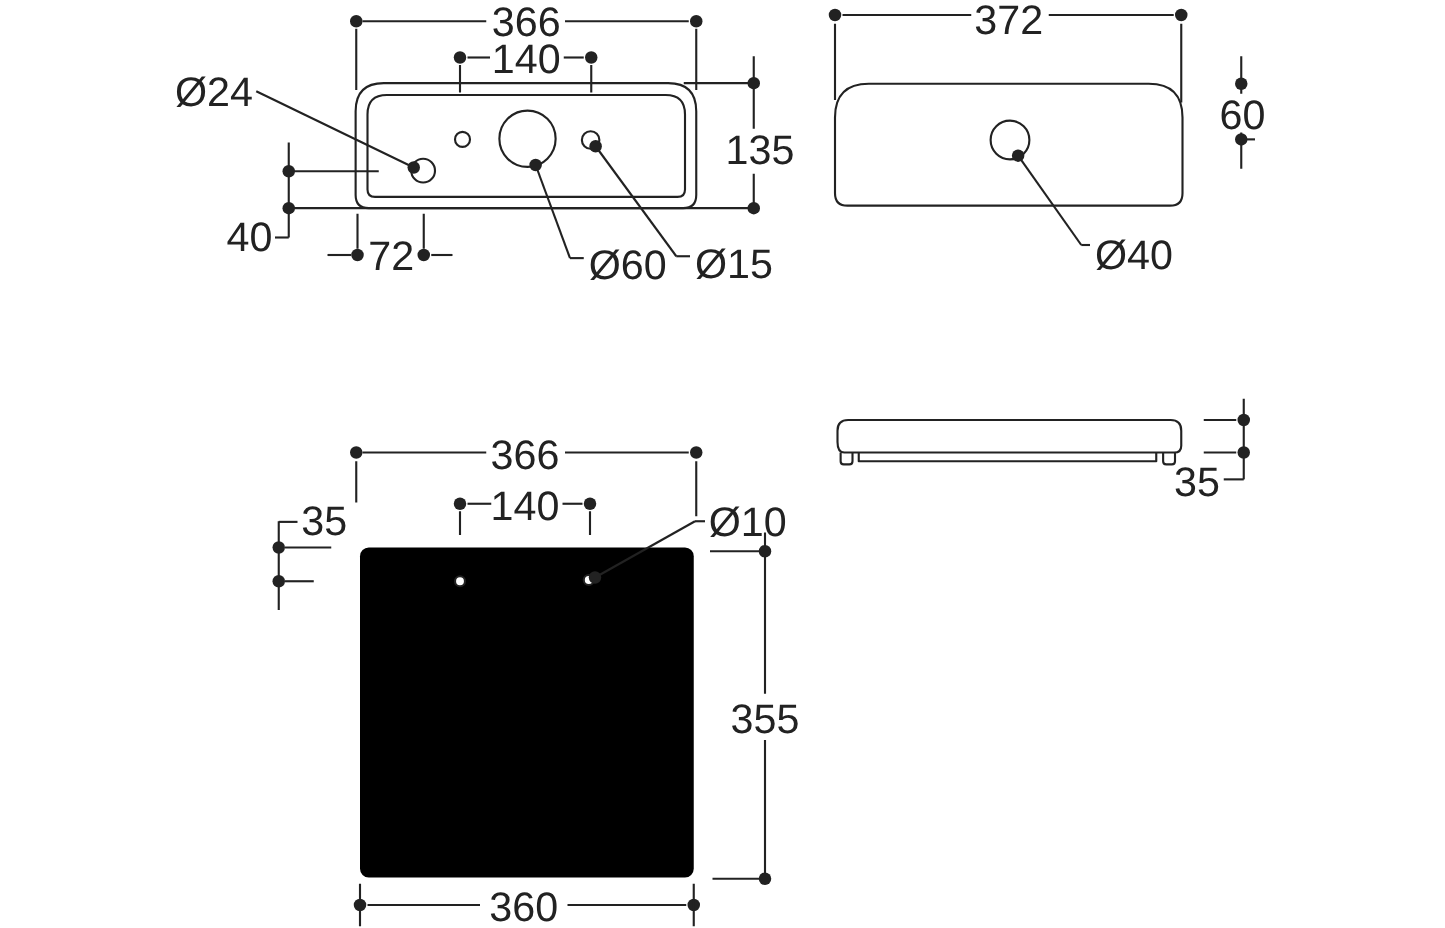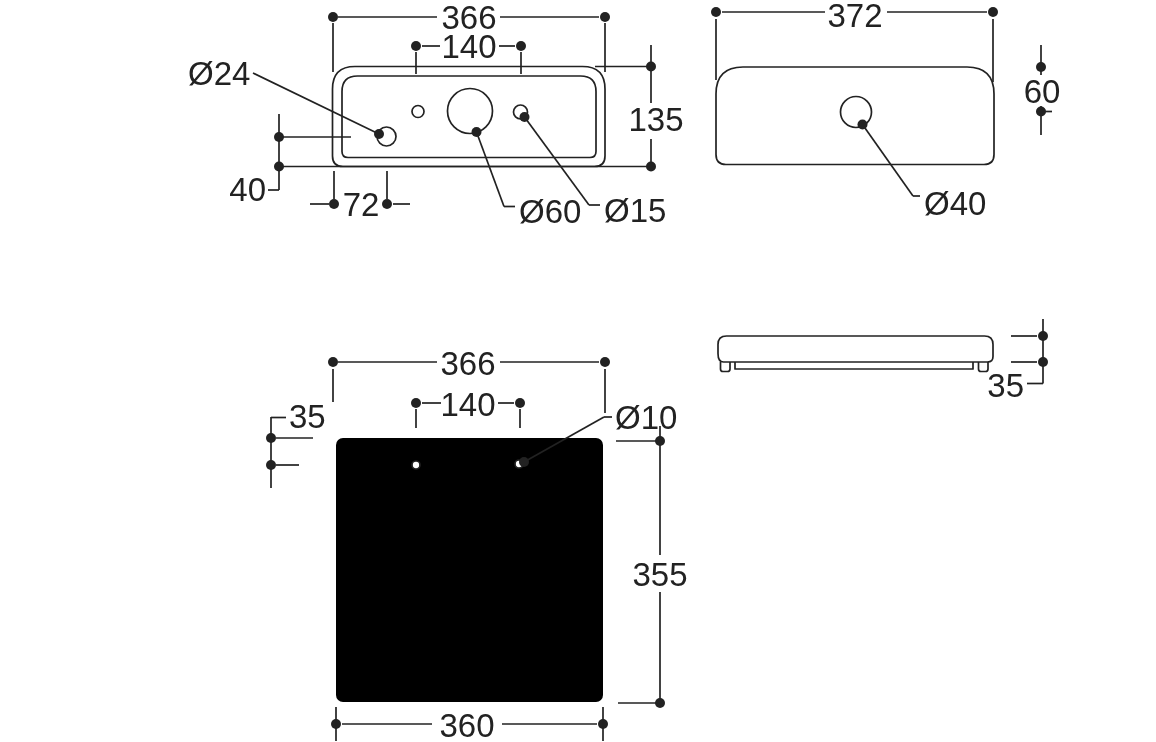--- a/index.html
+++ b/index.html
@@ -1,17 +1,17 @@
 <!DOCTYPE html>
 <html style="--line: #222222; --bg: #ffffff;"><head>
 <meta charset="utf-8">
 <style>
   :root { --line: #222222; --bg: #ffffff; }
   html, body { margin: 0; padding: 0; background: var(--bg); }
-  .stage { width: 1064px; height: 742px; background: var(--bg); position: relative; overflow: hidden; margin-left: 48px; }
+  .stage { width: 1064px; height: 742px; background: var(--bg); position: relative; overflow: hidden; }
   svg line, svg path { stroke: var(--line); stroke-width: 1.7; fill: none; stroke-linecap: butt; stroke-linejoin: round; }
   svg circle.hole { stroke: var(--line); stroke-width: 1.7; fill: var(--bg); }
   svg circle.dot { fill: var(--line); stroke: none; }
   svg text.dim {
     font-family: "Liberation Sans", sans-serif;
     font-size: 33px;
     fill: var(--line);
   }
   .mid { text-anchor: middle; }
   .end { text-anchor: end; }

